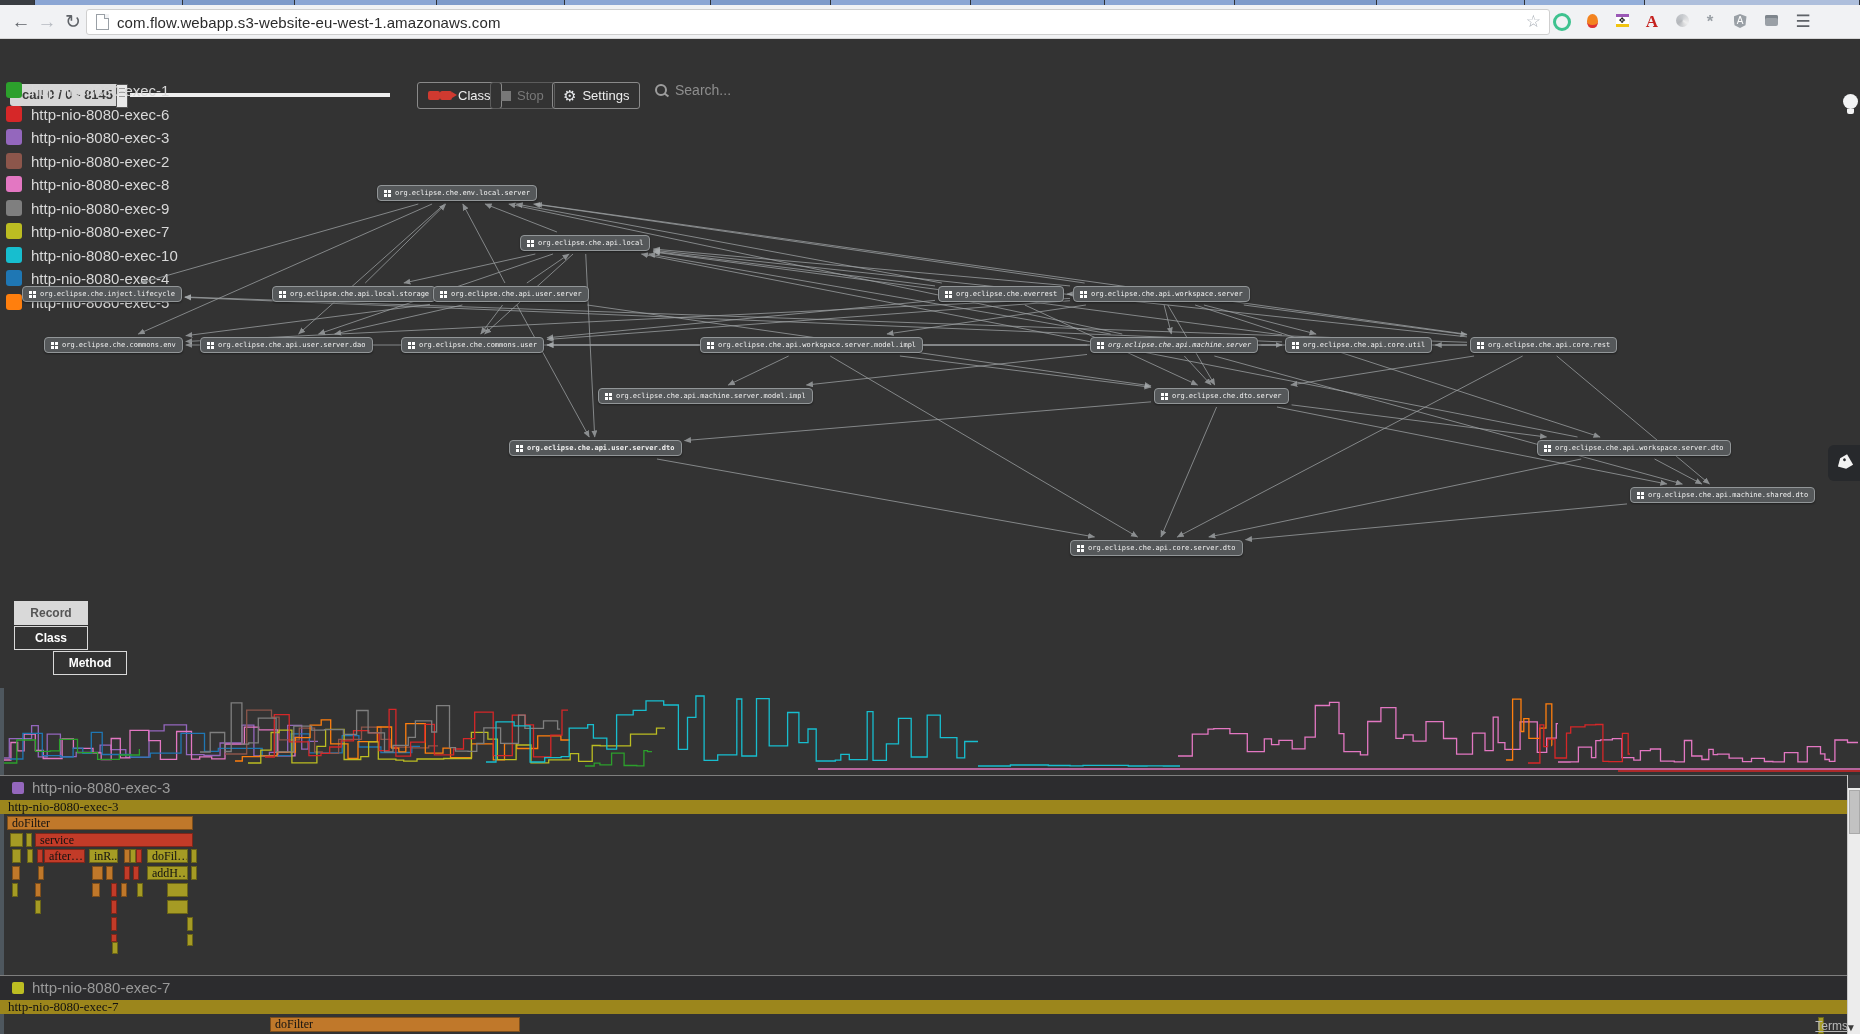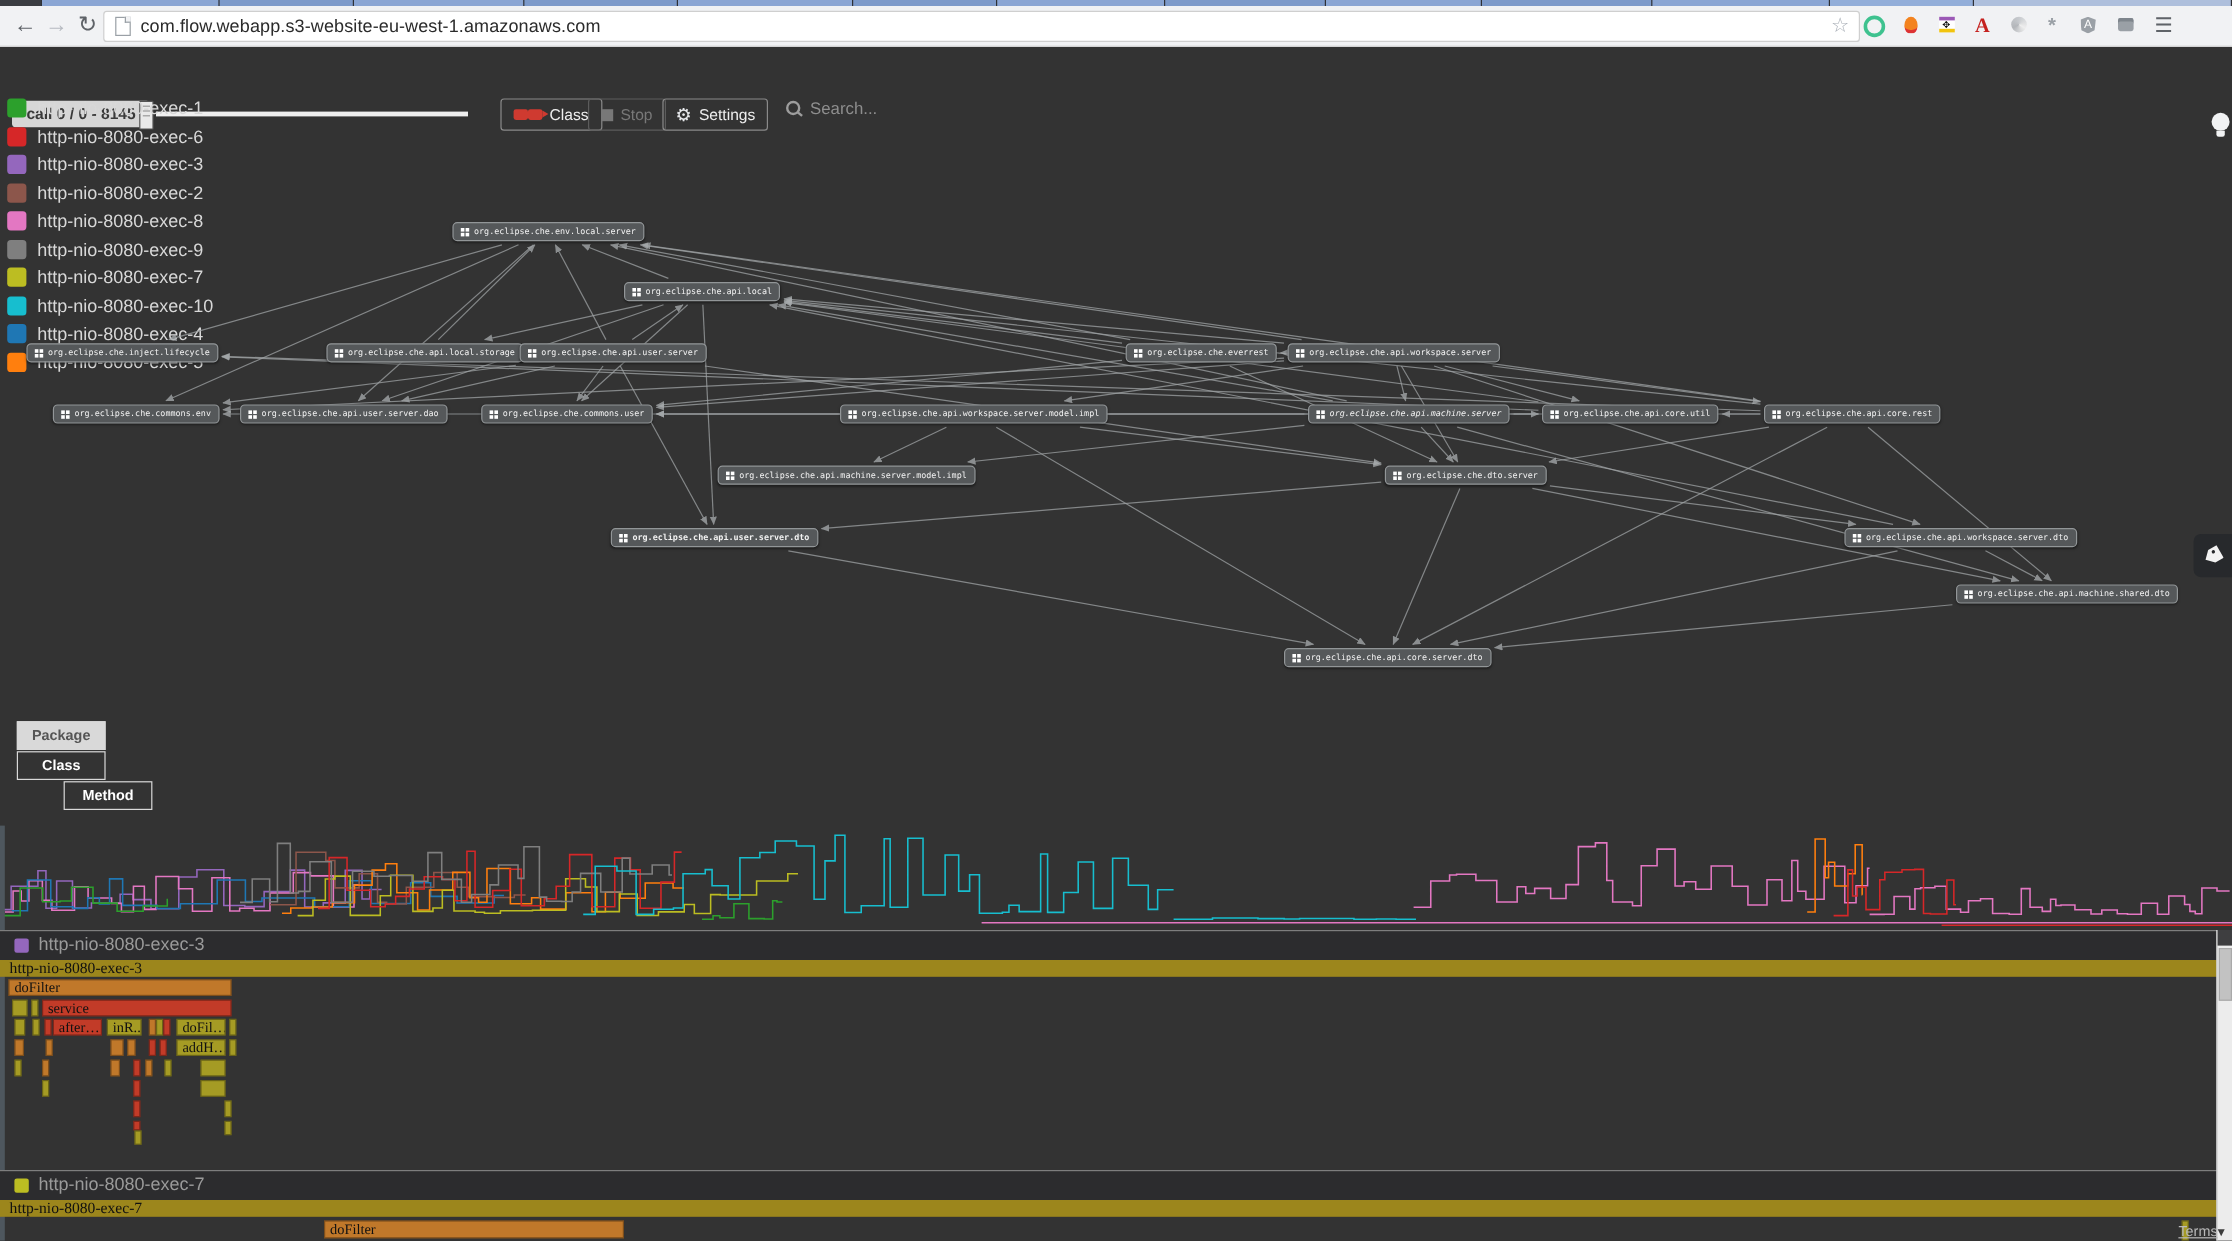--- a/index.html
+++ b/index.html
@@ -365,21 +365,21 @@
       <i class="nicon"></i>
       <span>org.eclipse.che.api.machine.shared.dto</span>
     </div>
     <div class="gnode" style="left: 1070px; top: 540px;">
       <i class="nicon"></i>
       <span>org.eclipse.che.api.core.server.dto</span>
     </div>
   </div>
 
 <div id="vtoggle">
-    <div class="vbtn active" style="top: 601px;">Package</div>
+    <div class="vbtn active" style="top: 601px;">Record</div>
     <div class="vbtn dark" style="top: 626px;">Class</div>
     <div class="vbtn dark" style="top: 651px; margin-left: 39px;">Method</div>
   </div>
 
 <div id="tagbtn" class="abs">
   <svg width="18" height="18" viewBox="0 0 18 18">
     <g transform="rotate(-30 9 9)">
       <path d="M2 9 L8 3 H16 V15 H8 Z" fill="#f2f2f2"></path>
       <circle cx="11" cy="6.5" r="1.4" fill="#27292c"></circle>
     </g>

